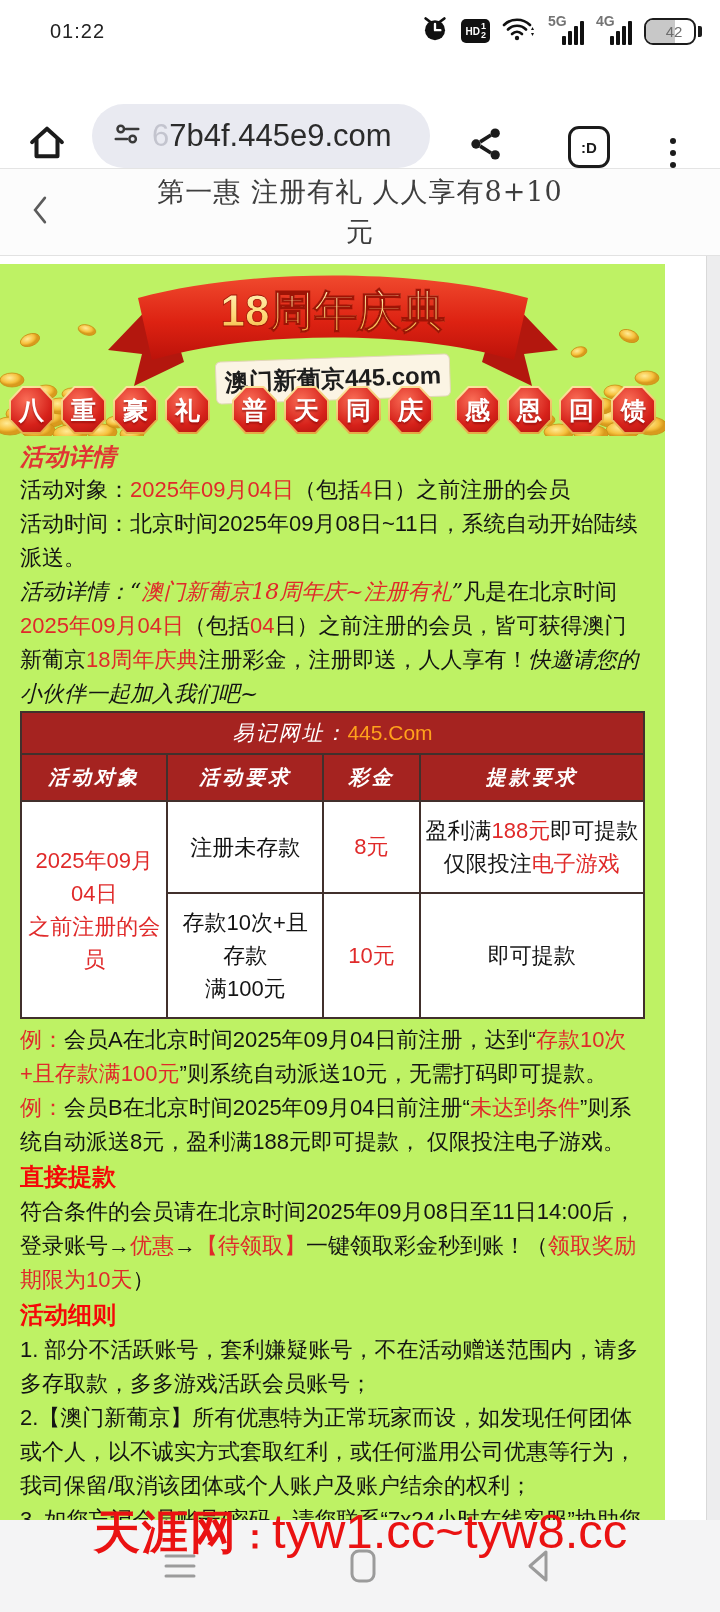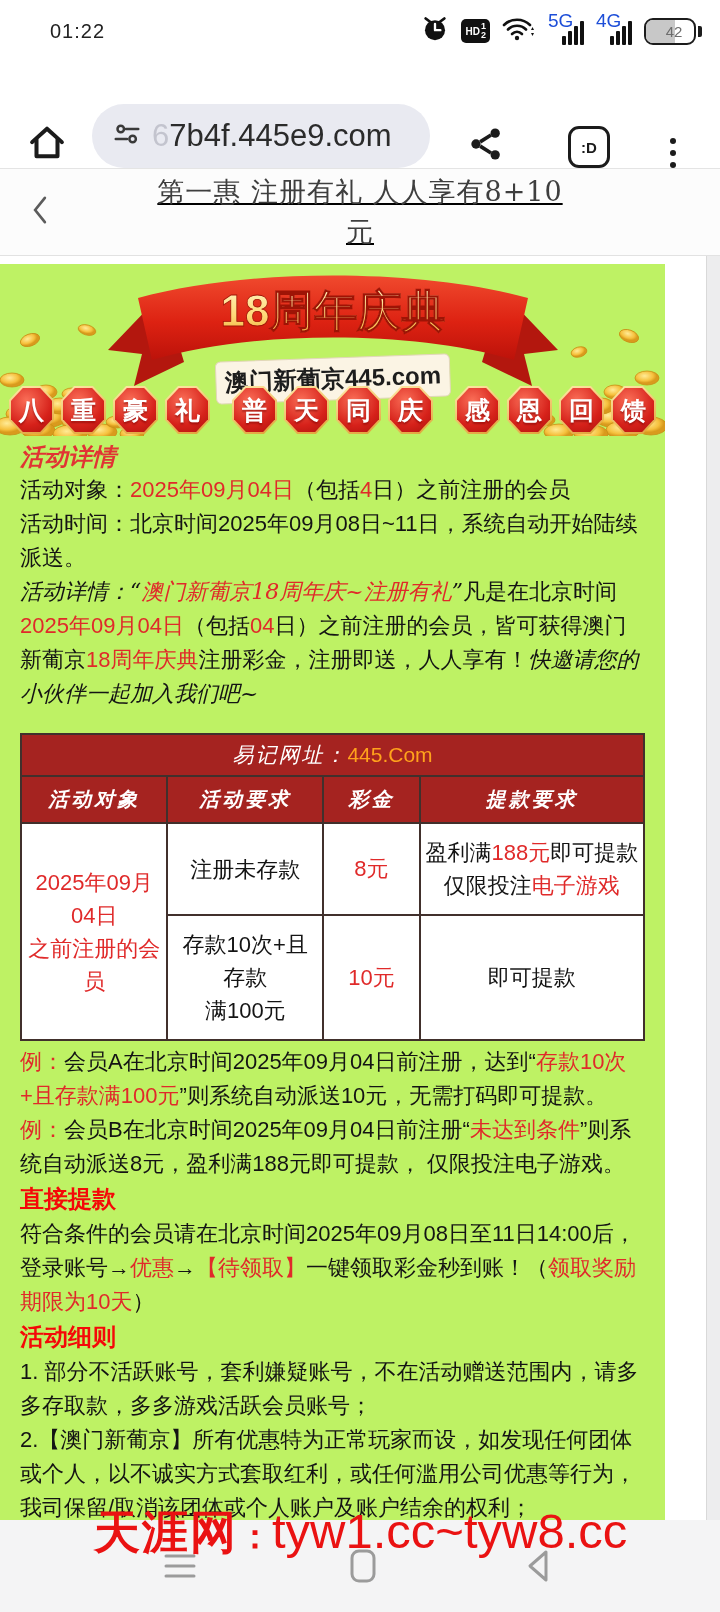--- a/index.html
+++ b/index.html
@@ -10,21 +10,21 @@
   
   .status-bar{height:56px;display:flex;align-items:center;justify-content:space-between;
               padding:6px 18px 0 50px;box-sizing:border-box;}
   .sb-time{font-size:20px;color:#222;letter-spacing:1px;}
   .sb-right{display:flex;align-items:center;gap:12px;}
   .hd-badge{background:#111;color:#fff;border-radius:5px;height:24px;display:flex;
             align-items:center;padding:0 4px 0 5px;font-weight:bold;}
   .hd-txt{font-size:10px;letter-spacing:0;}
   .hd-frac{display:flex;flex-direction:column;line-height:9px;font-size:9px;margin-left:1px;}
   .sig{position:relative;width:36px;height:32px;}
-  .sig-label{position:absolute;left:0;top:0;font-size:19px;font-weight:normal;color:#1d4ed8;line-height:12px;}
+  .sig-label{position:absolute;left:0;top:0;font-size:14px;font-weight:bold;color:#737373;line-height:12px;}
   .sig-bars{position:absolute;bottom:2px;right:0;display:flex;align-items:flex-end;gap:2px;}
   .sig-bars i{display:block;width:4px;background:#111;border-radius:1px;}
   .battery{position:relative;width:52px;height:27px;border:2px solid #1c1c1c;border-radius:9px;
            box-sizing:border-box;display:flex;align-items:center;justify-content:center;overflow:hidden;}
   .battery .fill{position:absolute;left:0;top:0;bottom:0;width:60%;background:#c8c8c8;}
   .battery .pct{position:relative;font-size:15px;color:#6d6d6d;z-index:1;margin-left:8px;}
   .bat-nub{width:4px;height:11px;background:#1c1c1c;border-radius:0 2px 2px 0;margin-left:2px;}
 
   
   .toolbar{height:112px;display:flex;align-items:flex-end;padding:0 44px 0 26px;box-sizing:border-box;}
@@ -33,21 +33,21 @@
   .url-text{font-size:31px;color:#2b2b2b;white-space:nowrap;margin-left:10px;}
   .url-faded{color:#c3c4ce;}
   .tb-share{margin-left:36px;}
   .tab-box{margin-left:62px;width:36px;height:36px;border:3.5px solid #1b1b1b;border-radius:11px;
            display:flex;align-items:center;justify-content:center;font-weight:bold;font-size:15px;color:#1b1b1b;}
   .menu-dots{margin-left:60px;display:flex;flex-direction:column;gap:6px;}
   .menu-dots i{width:6px;height:6px;border-radius:50%;background:#1b1b1b;}
 
   
   .page-header{height:88px;background:#fcfcfc;border-top:1px solid #e4e4e4;border-bottom:1px solid #e2e2e2;
-               position:relative;display:flex;align-items:center;justify-content:center;box-sizing:border-box;text-decoration:underline;}
+               position:relative;display:flex;align-items:center;justify-content:center;box-sizing:border-box;}
   .back-btn{position:absolute;left:18px;top:50%;transform:translateY(-50%);padding:8px;}
   .page-title{max-width:410px;text-align:center;font-family:"DejaVu Serif",serif;
               font-size:27px;line-height:40px;color:#3e3e3e;font-weight:500;letter-spacing:1px;}
 
   
   .content{position:absolute;top:264px;left:0;width:665px;bottom:0;background:#bef264;}
   .side-strip{position:absolute;top:256px;right:0;width:13px;bottom:92px;background:#ededee;
               border-left:1px solid #d9d9d9;z-index:3;}
   .inner{padding:0 20px;}
 
@@ -70,21 +70,21 @@
   
   .script-heading{font-family:"DejaVu Serif",serif;font-style:italic;font-weight:bold;
                   color:#e13434;font-size:24px;line-height:32px;margin-top:5px;}
   .para{font-size:22px;line-height:34px;color:#141414;}
   .seg-red{color:#e02a2a;}
   .seg-script{font-family:"DejaVu Serif",serif;font-style:italic;}
   .seg-script-red{font-family:"DejaVu Serif",serif;font-style:italic;color:#e02a2a;}
   .red-heading{color:#f50808;font-weight:bold;font-size:24px;line-height:36px;}
 
   
-  table.promo{border-collapse:collapse;width:100%;margin:22px 0 4px 0;}
+  table.promo{border-collapse:collapse;width:100%;margin:0 0 4px 0;}
   table.promo td,table.promo th{border:2px solid #41302c;}
   .tcaption{background:#a52320;text-align:center;padding:6px 4px;font-size:21px;}
   .cap-script{color:#fff;font-family:"DejaVu Serif",serif;font-style:italic;letter-spacing:2px;}
   .cap-gold{color:#ffa21c;}
   table.promo th{background:#a52320;color:#fff;font-family:"DejaVu Serif",serif;font-style:italic;
                  font-weight:bold;font-size:20px;letter-spacing:3px;padding:9px 2px;}
   table.promo td.cell{background:#fff;text-align:center;font-size:22px;color:#141414;padding:12px 4px;}
   .rline{line-height:33px;}
   .col-member{width:23.5%;}.col-req{width:25%;}.col-bonus{width:15.5%;}.col-wd{width:36%;}
 

